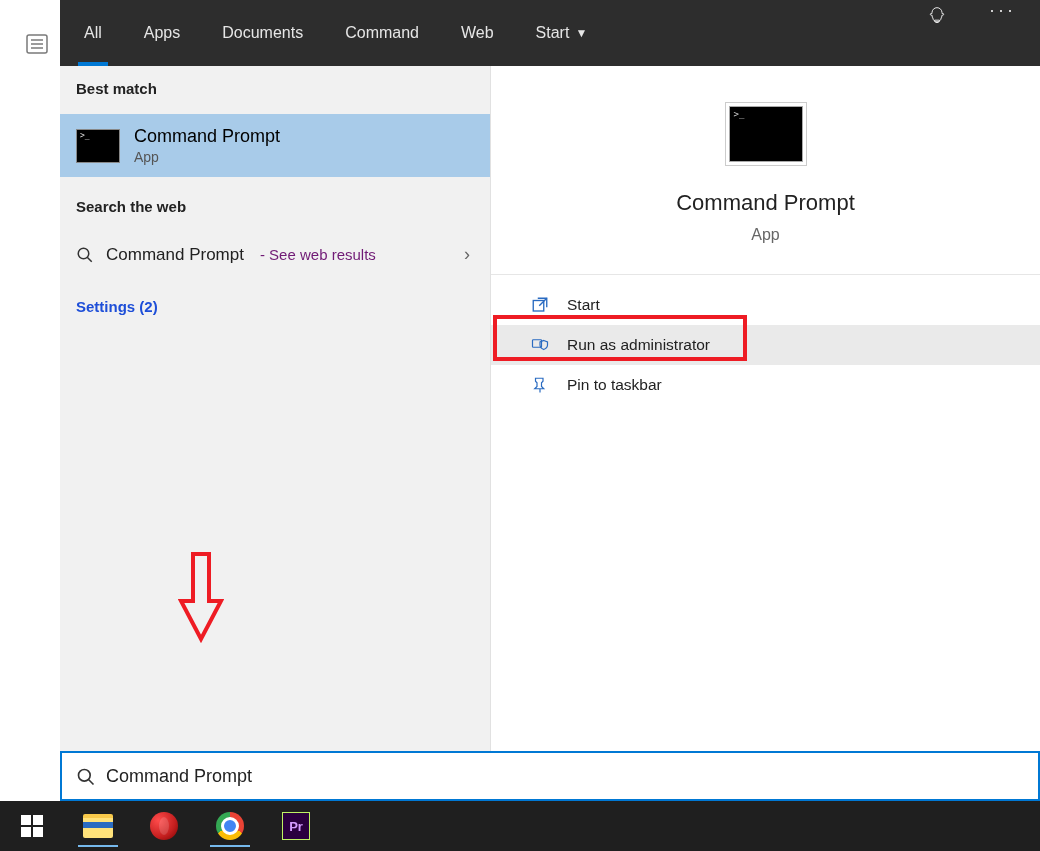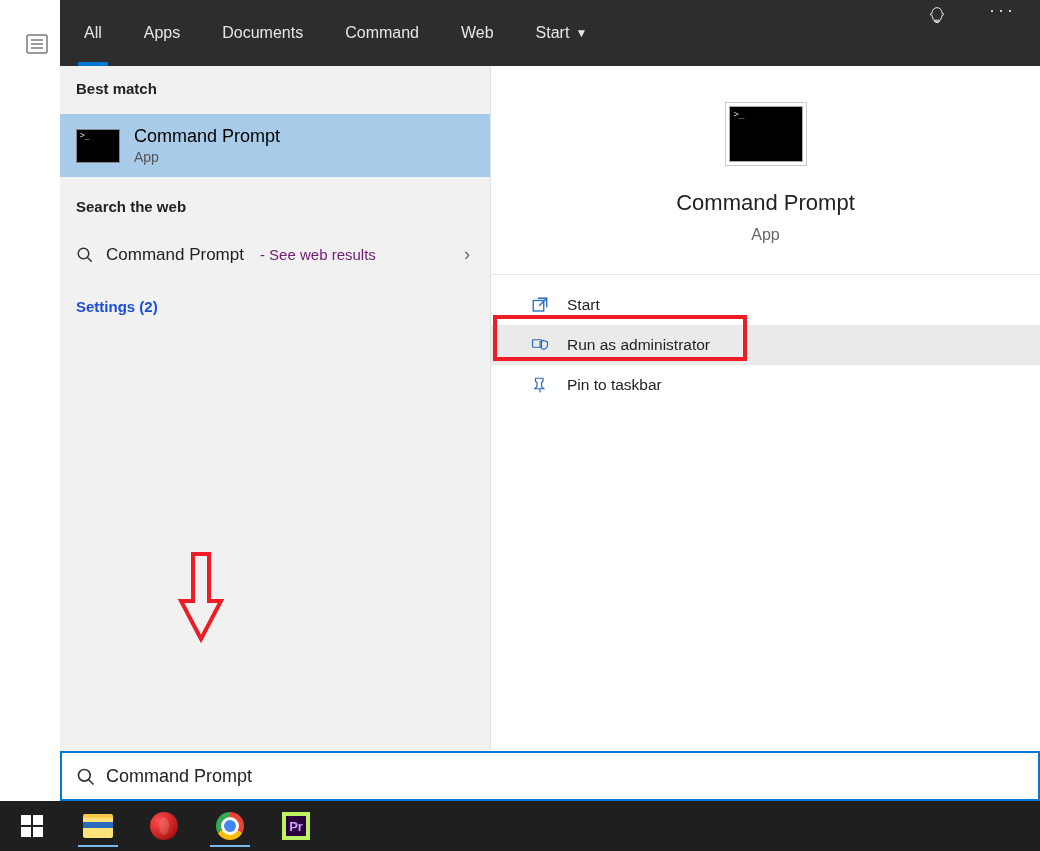--- a/index.html
+++ b/index.html
@@ -129,21 +129,21 @@
 
     
     .opera-icon { width: 28px; height: 28px; border-radius: 50%; background: radial-gradient(circle at 30% 30%, #ff4b4b, #c41f1f 60%, #7a0000); display: flex; align-items: center; justify-content: center; }
     .opera-icon::after { content: ""; width: 10px; height: 18px; border-radius: 50%; background: #fff; opacity: 0.15; }
 
     
     .chrome-icon { width: 28px; height: 28px; border-radius: 50%; background: conic-gradient(#ea4335 0 120deg, #fbbc05 120deg 240deg, #34a853 240deg 360deg); display: flex; align-items: center; justify-content: center; }
     .chrome-icon::after { content: ""; width: 12px; height: 12px; border-radius: 50%; background: #4285f4; border: 3px solid #fff; }
 
     
-    .pr-icon { width: 28px; height: 28px; background: #2a003f; border: 4px solid #bef264; display: flex; align-items: center; justify-content: center; color: #d49cff; font-weight: 700; font-size: 13px; }
+    .pr-icon { width: 28px; height: 28px; background: #2a003f; border: 1px solid #bef264; display: flex; align-items: center; justify-content: center; color: #d49cff; font-weight: 700; font-size: 13px; }
 
     svg { display: block; }
   </style>
 </head>
 <body>
 
 <span class="left-margin-icon">
   <svg viewBox="0 0 24 24" width="24" height="24">
       <rect x="2" y="3" width="20" height="18" rx="2" fill="none" stroke="currentColor" stroke-width="1.5"></rect>
       <line x1="6" y1="8" x2="18" y2="8" stroke="currentColor" stroke-width="1.5"></line>

